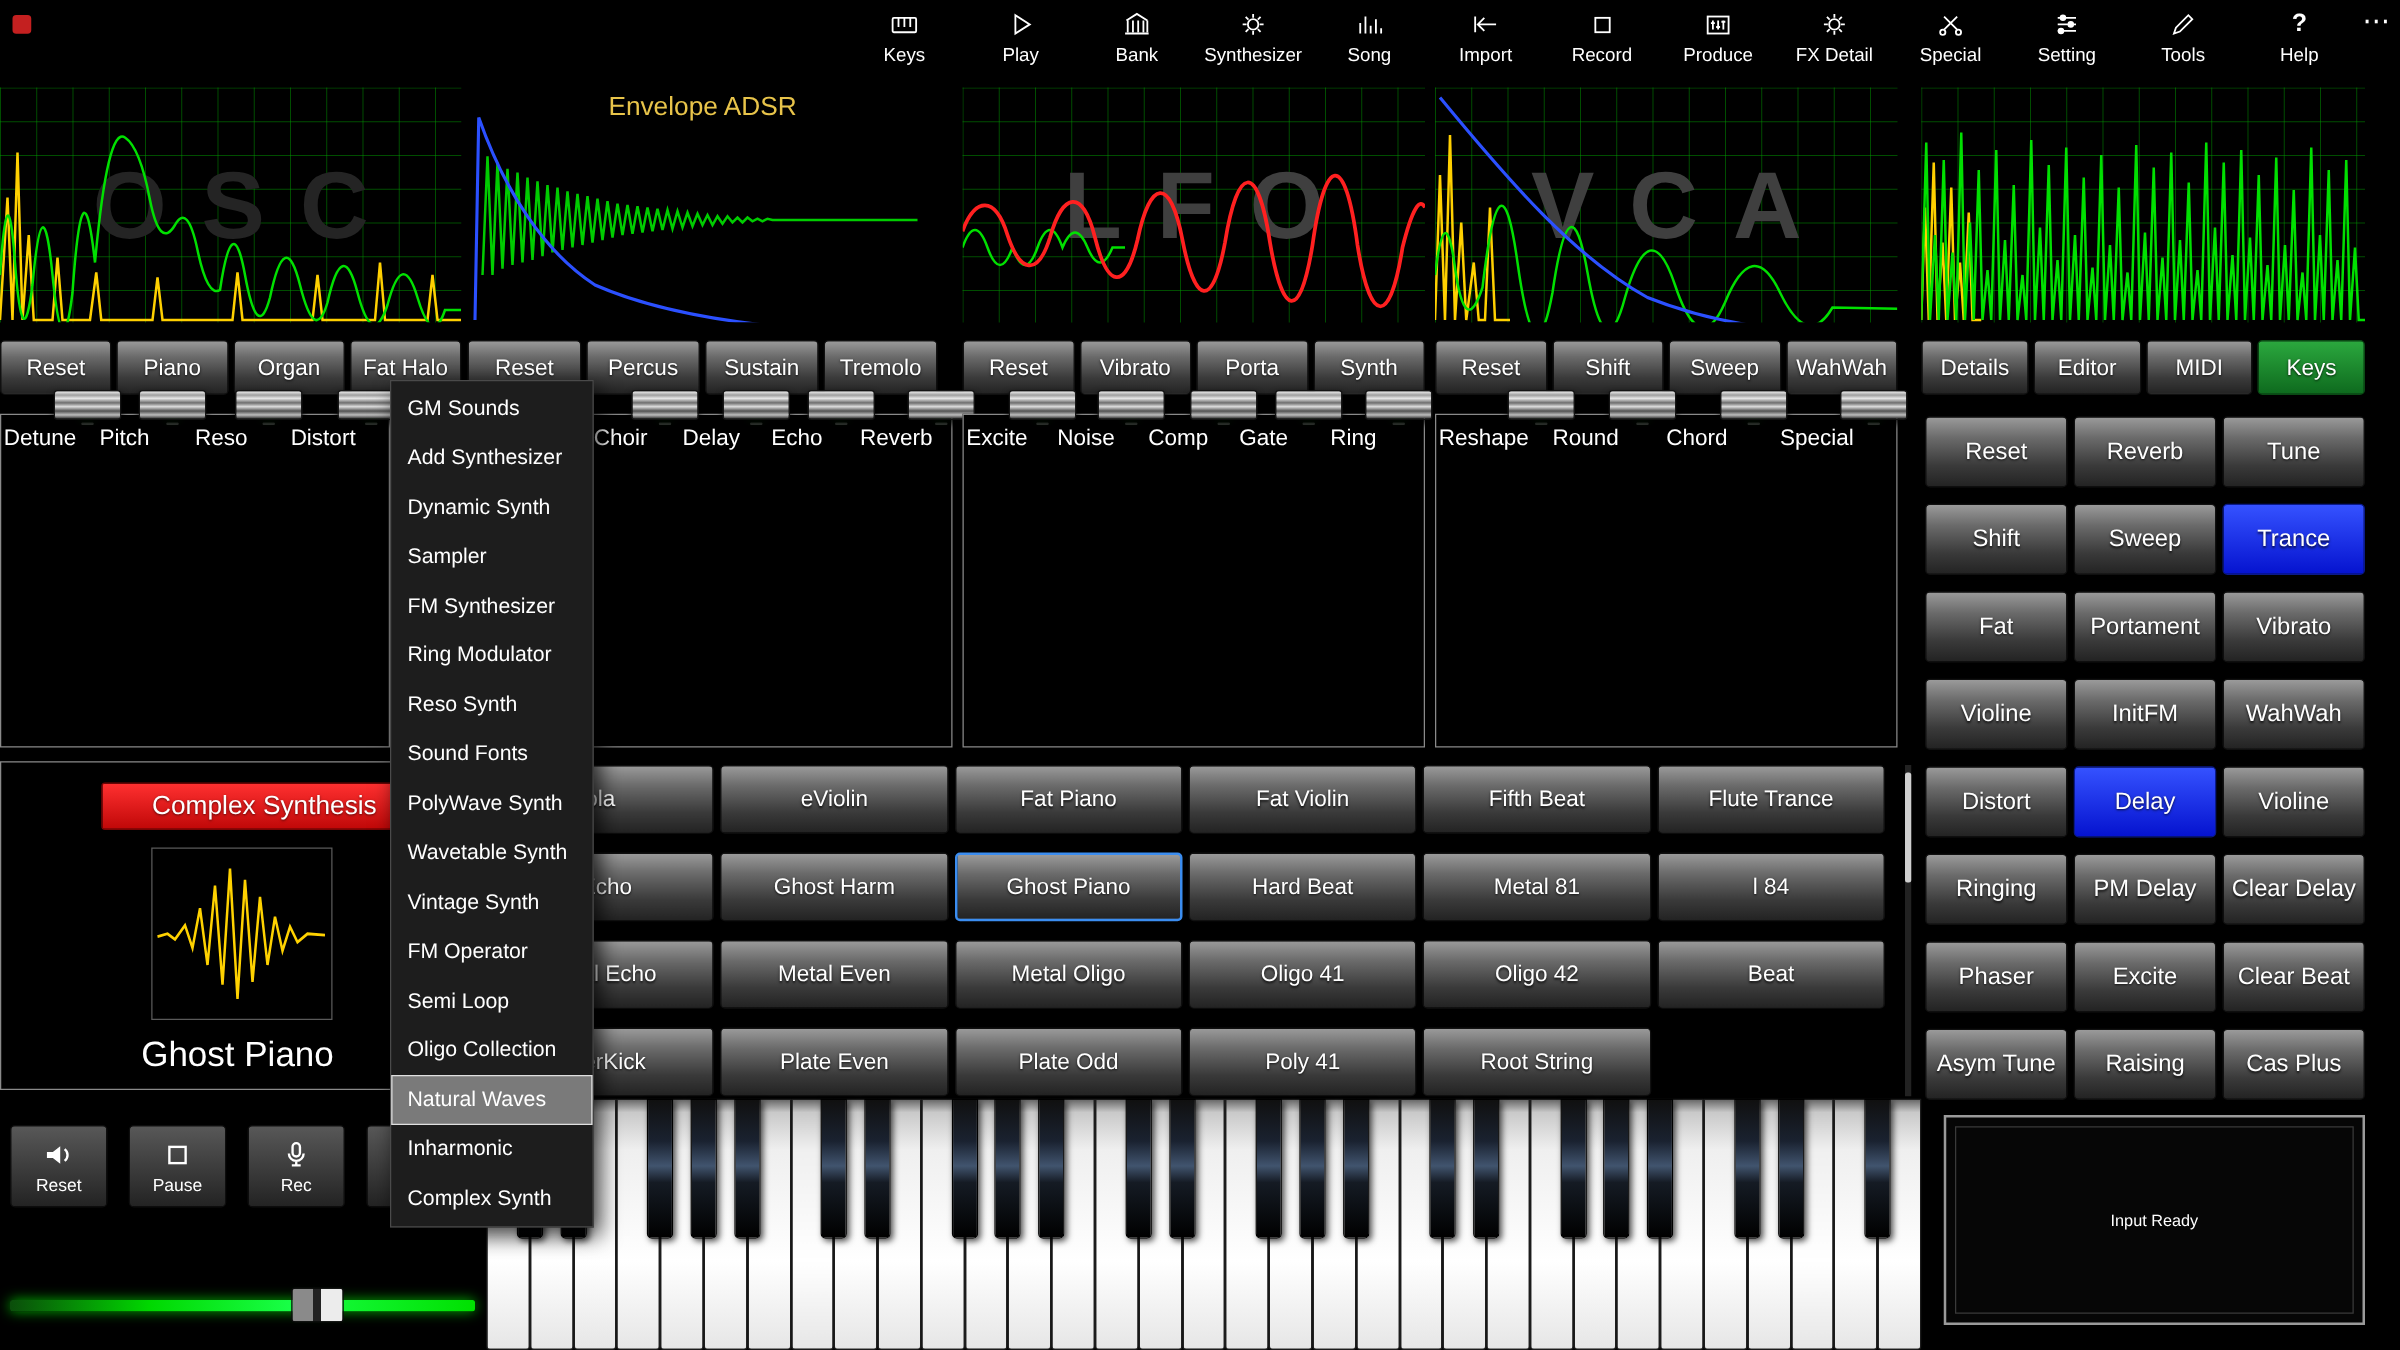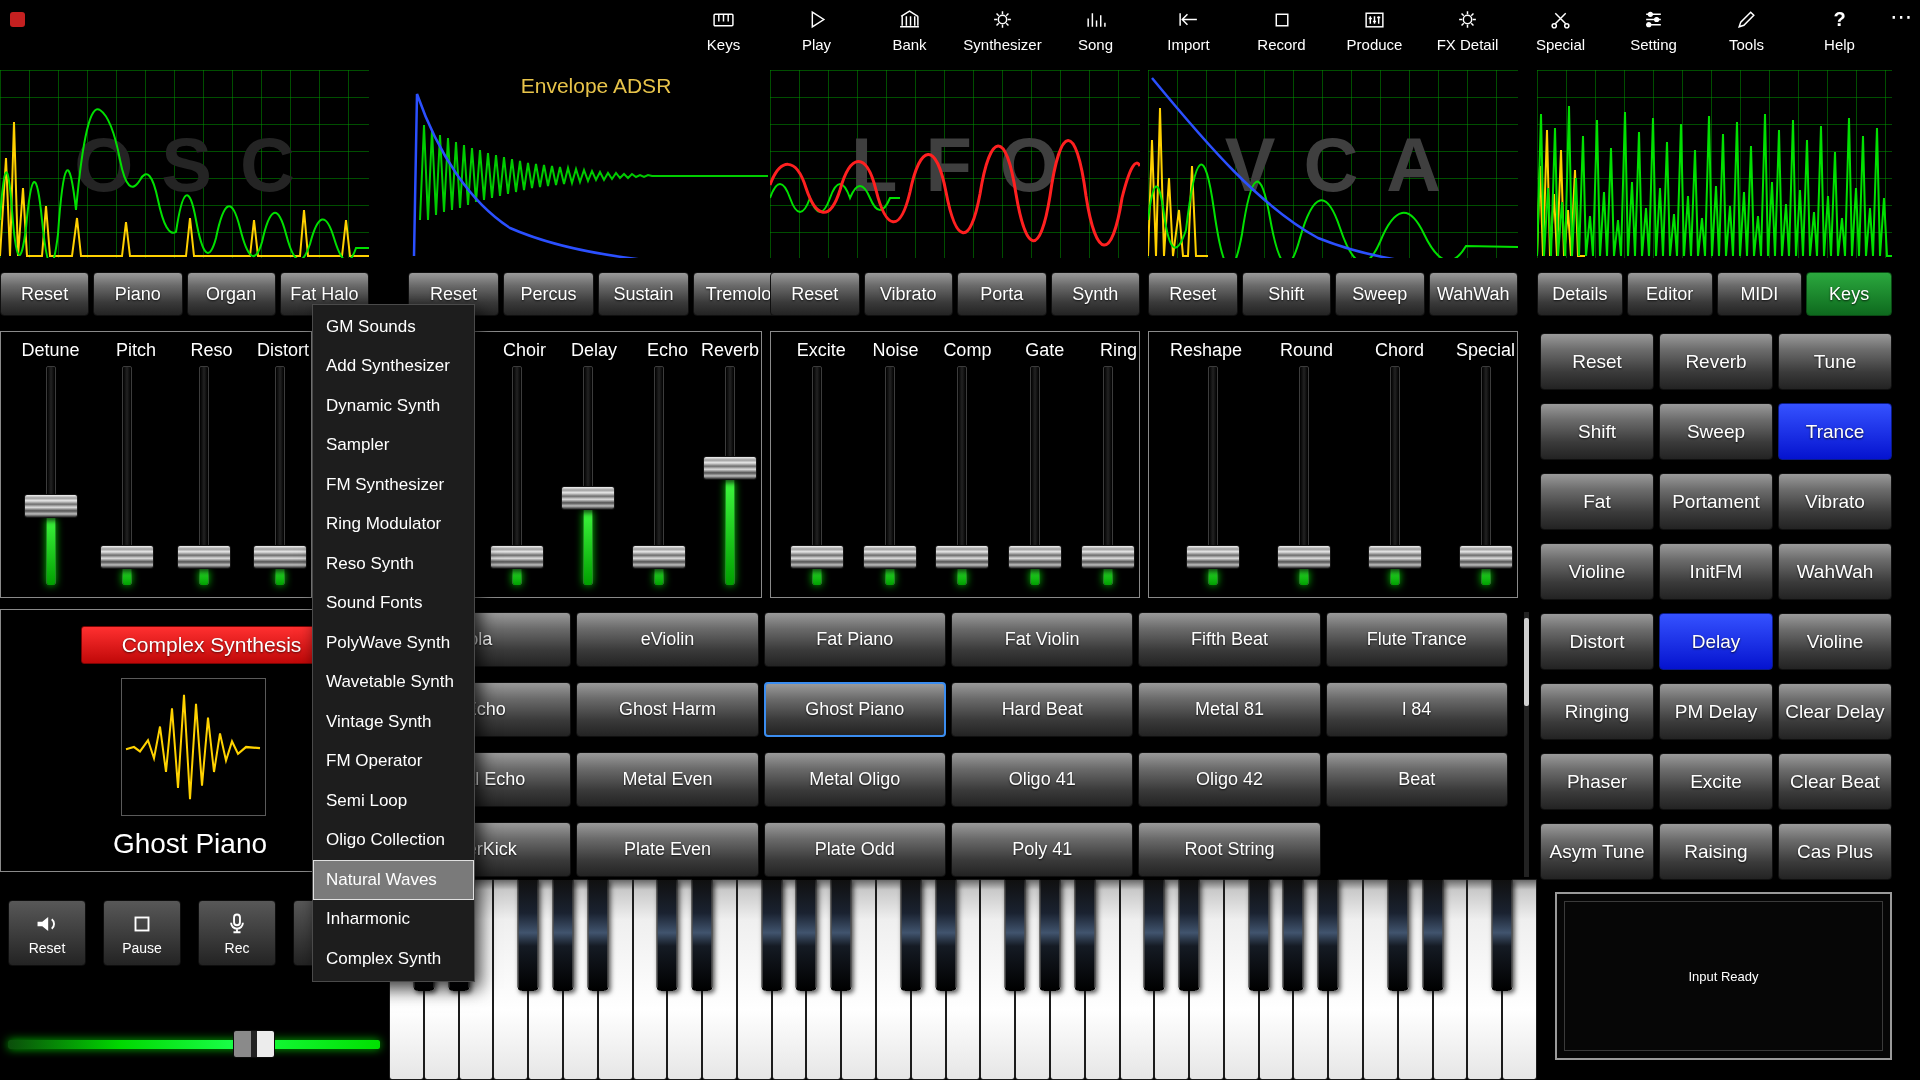--- a/index.html
+++ b/index.html
@@ -11,41 +11,41 @@
 .toolbar{position:absolute;left:0;top:0;width:1920px;height:70px;background:#000}
 .app-logo{position:absolute;left:10px;top:12px;width:15px;height:15px;background:#c42020;border-radius:3px}
 .toolbar-items{position:absolute;right:34px;top:8px;display:flex}
 .titem{width:93px;height:58px;display:flex;flex-direction:column;align-items:center;gap:5px;cursor:pointer}
 .ticon{width:23px;height:23px;stroke:#fff;fill:none;stroke-width:1.4}
 .ticon-text{height:23px;line-height:23px;font-size:20px;font-weight:bold;color:#fff}
 .tlabel{font-size:15px;color:#fff;white-space:nowrap}
 .more{position:absolute;right:8px;top:4px;font-size:22px;color:#fff}
 
 
-.c1{left:0;width:369px}.c2{left:408px;width:376px}.c3{left:770px;width:370px}.c4{left:1148px;width:370px}.c5{left:1537px;width:355px}
+.c1{left:0;width:369px}.c2{left:374px;width:376px}.c3{left:770px;width:370px}.c4{left:1148px;width:370px}.c5{left:1537px;width:355px}
 .scope{position:absolute;top:70px;height:188px;overflow:hidden;background:#000}
 .gridbg{background-image:linear-gradient(rgba(0,155,0,.5) 1px,transparent 1px),linear-gradient(90deg,rgba(0,155,0,.5) 1px,transparent 1px);background-size:29px 27px}
 .scope svg{position:absolute;inset:0;width:100%;height:100%}
 .watermark{position:absolute;inset:0;display:flex;align-items:center;justify-content:center;font-size:76px;font-weight:bold;letter-spacing:28px;text-indent:28px;color:#3f3f3f}
 .wm-osc{color:#242424}
 .scope-title{position:absolute;top:4px;left:0;right:0;text-align:center;color:#e8c44a;font-size:21px}
 
 
 .btn{background:linear-gradient(to bottom,#9a9a9a 0%,#6a6a6a 30%,#3a3a3a 70%,#232323 100%);border:1px solid #101010;border-radius:4px;color:#fff;font-size:18px;display:flex;align-items:center;justify-content:center;text-shadow:0 1px 2px rgba(0,0,0,.8);cursor:pointer;white-space:nowrap;overflow:hidden;padding:0 3px}
 .btnrow{position:absolute;top:272px;height:44px;display:flex;gap:4px}
 .btnrow .btn{flex:1}
 .btn.hl-blue{background:linear-gradient(to bottom,#3552ff,#0513cf);border-color:#0a1a8a}
 .btn.hl-green{background:linear-gradient(to bottom,#2ba83e,#0e6a1e);border-color:#0a4a14}
 
 
 .mixer{position:absolute;top:331px;height:267px;border:1px solid #8a8a8a;background:#000}
 .m1{left:0;width:312px}.m2{left:386px;width:376px}.m3{left:770px;width:370px}.m4{left:1148px;width:370px}
 .sliders{display:flex;height:100%;padding:4px 2px 8px}
 .m2 .sliders{padding-left:88px}
-.slider{flex:1;display:flex;flex-direction:column;align-items:flex-end;min-width:0;cursor:pointer}
+.slider{flex:1;display:flex;flex-direction:row;align-items:flex-start;min-width:0;cursor:pointer}
 .slider-label{height:28px;line-height:28px;font-size:18px;color:#fff;white-space:nowrap}
 .slider-well{position:relative;width:58px;flex:1}
 .slider-groove{position:absolute;left:50%;transform:translateX(-50%);top:2px;bottom:4px;width:10px;background:linear-gradient(to right,#000,#222 50%,#000);border:1px solid #3c3c3c;border-radius:2px}
 .slider-fill{position:absolute;left:50%;transform:translateX(-50%);bottom:4px;width:8px;height:calc(var(--val)*88% + 4px);background:linear-gradient(to top,#00a000,#44ff44);box-shadow:0 0 9px rgba(0,255,0,.9);border-radius:2px}
 .slider-handle{position:absolute;left:50%;transform:translateX(-50%);bottom:calc(var(--val)*88%);width:54px;height:24px;background:linear-gradient(to bottom,#f2f2f2 0%,#9e9e9e 14%,#e6e6e6 26%,#6e6e6e 42%,#dcdcdc 56%,#525252 72%,#bdbdbd 86%,#2e2e2e 100%);border:1px solid #141414;border-radius:3px;box-shadow:0 3px 5px rgba(0,0,0,.7)}
 
 
 .fxgrid{position:absolute;left:1540px;top:333px;width:352px;display:grid;grid-template-columns:repeat(3,1fr);gap:13px 5px;grid-auto-rows:57px}
 .fxbtn{font-size:19px}
 

